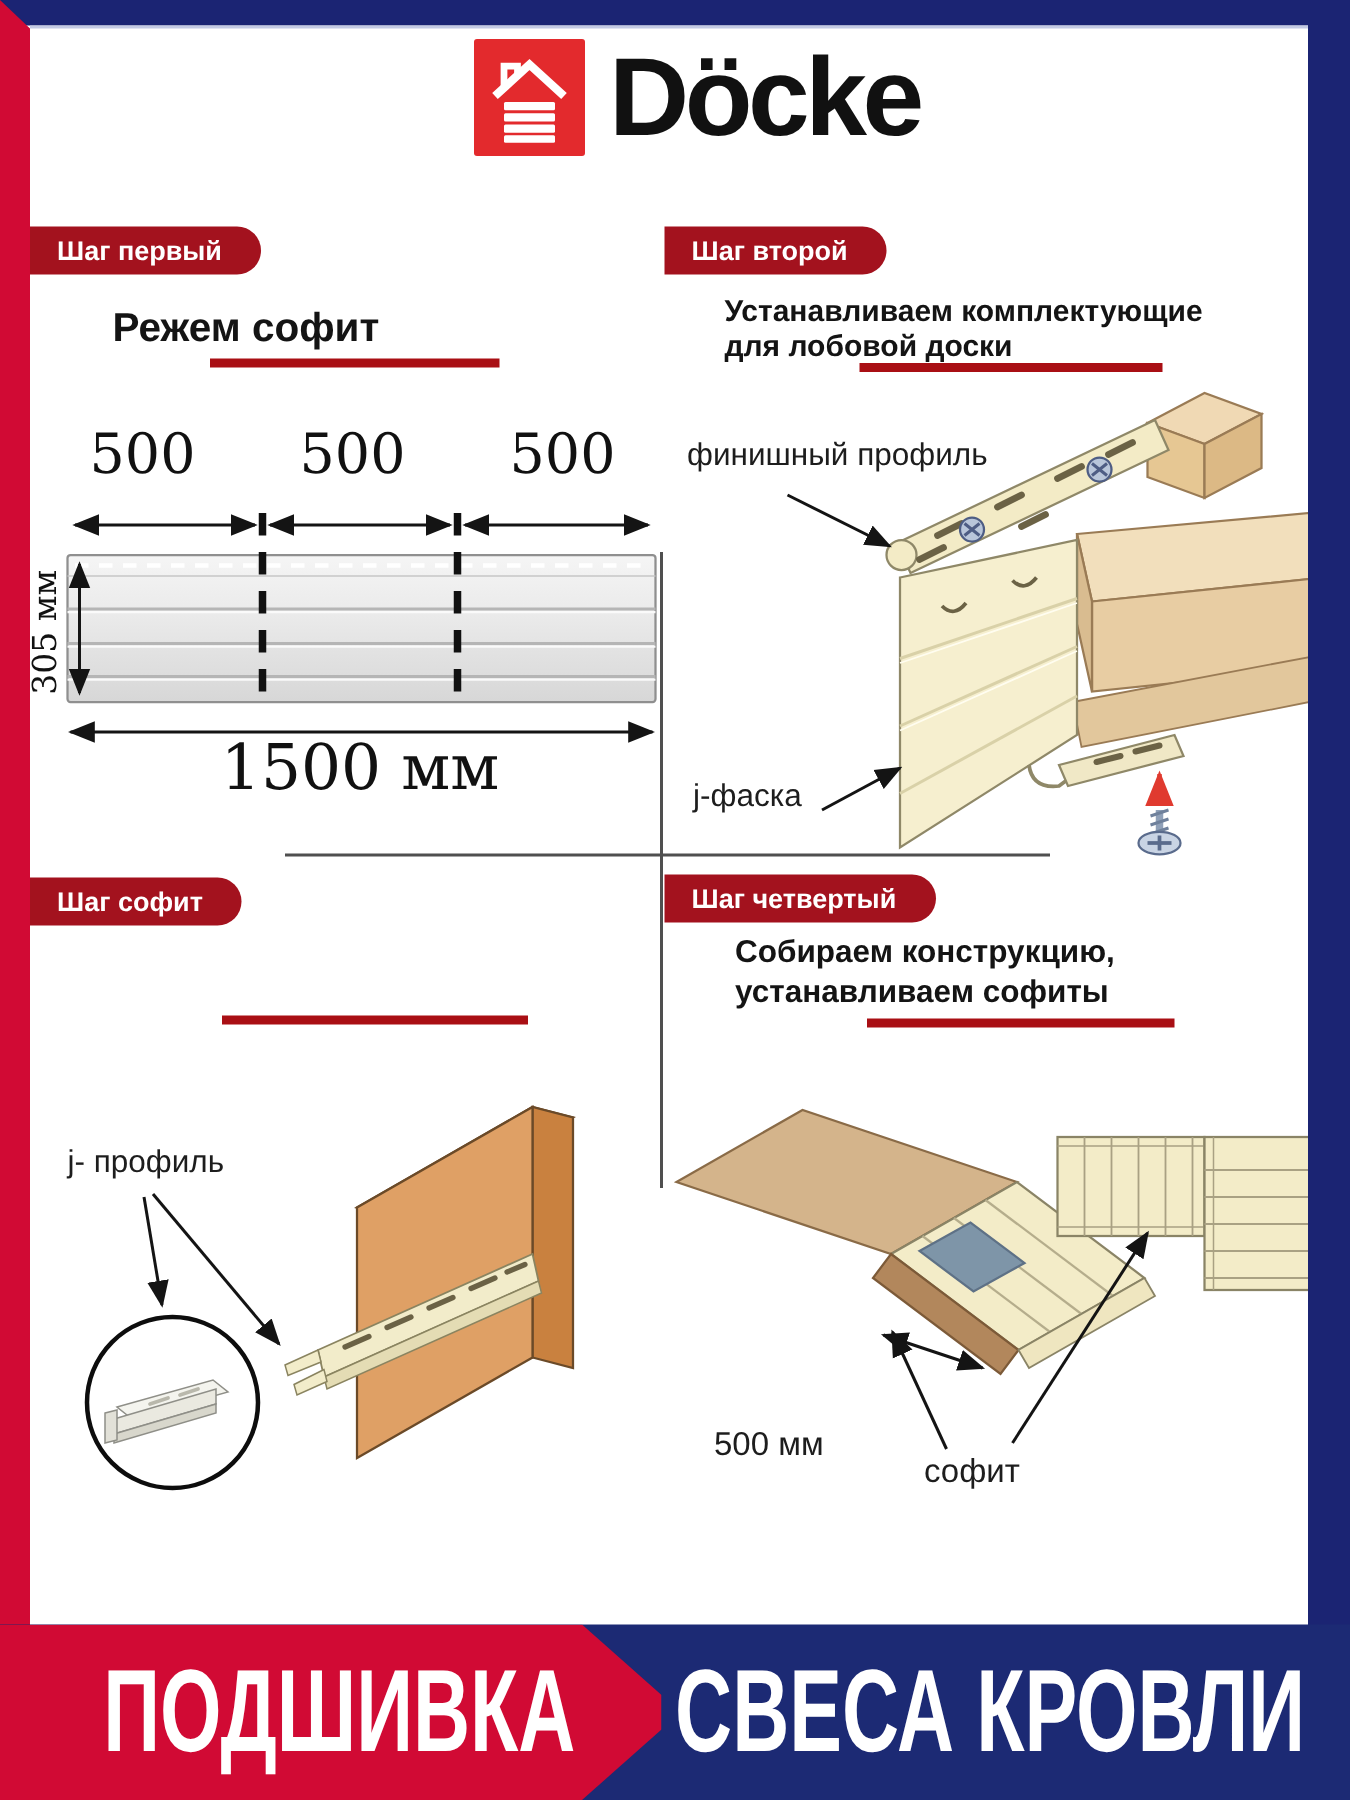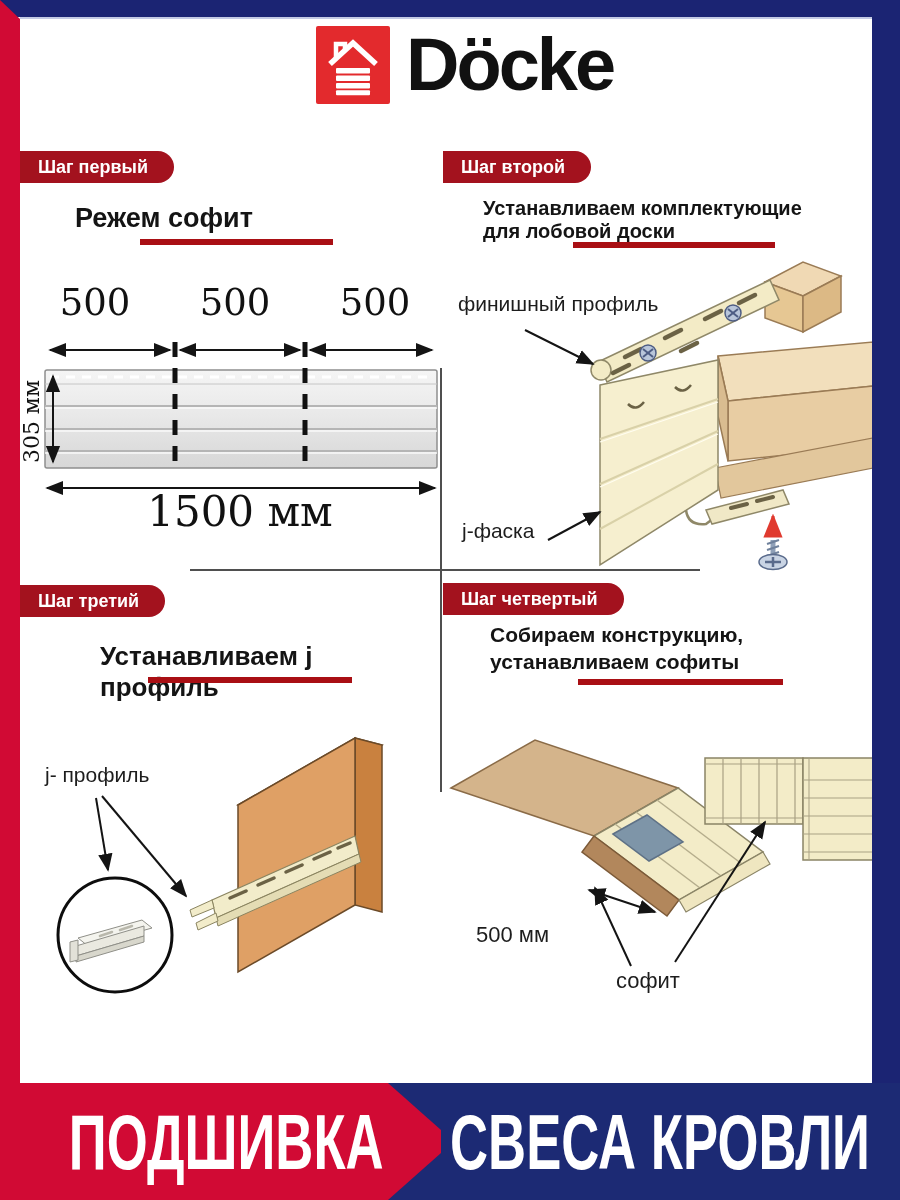--- a/index.html
+++ b/index.html
@@ -189,22 +189,21 @@
       <line x1="322" y1="306" x2="338" y2="306" stroke="#5a6b8c" stroke-width="2.5"></line>
       <line x1="330" y1="301" x2="330" y2="311" stroke="#5a6b8c" stroke-width="2.5"></line>
     </g>
 
     <line x1="82" y1="74" x2="150" y2="108" stroke="#141414" stroke-width="2" marker-end="url(#m2)"></line>
     <line x1="105" y1="284" x2="157" y2="256" stroke="#141414" stroke-width="2" marker-end="url(#m2)"></line>
   </svg>
   <div class="abs lbl" style="left:458px;top:292px;">финишный профиль</div>
   <div class="abs lbl" style="left:462px;top:519px;">j-фаска</div>
 
-  <div class="abs pill" style="left:20px;top:585px;">Шаг третий</div>
-  <div class="abs title" style="left:100px;top:641px;width:300px;font-size:26px;">Устанавливаем j профиль</div>
+  <div class="abs pill" style="left:20px;top:585px;">Шаг софит</div>
   <div class="abs rule" style="left:148px;top:677px;width:204px;height:6px;"></div>
 
   <svg style="left:20px;top:698px;" width="425" height="325" viewBox="0 0 425 325">
     <defs>
       <marker id="m3" viewBox="0 0 10 8" refX="9" refY="4" markerWidth="9" markerHeight="8" orient="auto-start-reverse">
         <path d="M0,0 L10,4 L0,8 z" fill="#141414"></path>
       </marker>
     </defs>
 
     <g stroke="#6b4a28" stroke-width="1.5">
@@ -288,21 +287,21 @@
         <line x1="360" y1="98" x2="434" y2="98"></line>
         <line x1="360" y1="116" x2="434" y2="116"></line>
         <line x1="360" y1="134" x2="434" y2="134"></line>
         <line x1="360" y1="152" x2="434" y2="152"></line>
       </g>
     </g>
 
     <line x1="188" y1="266" x2="152" y2="188" stroke="#141414" stroke-width="2" marker-end="url(#m4)"></line>
     <line x1="232" y1="262" x2="322" y2="122" stroke="#141414" stroke-width="2" marker-end="url(#m4)"></line>
   </svg>
-  <div class="abs lbl" style="left:476px;top:922px;font-size:22px;">500 мм</div>
+  <div class="abs lbl" style="left:476px;top:950px;font-size:22px;">500 мм</div>
   <div class="abs lbl" style="left:616px;top:968px;font-size:22px;">софит</div>
 
   <div class="abs banner">
     <div class="banner-red"></div>
     <div class="banner-txt" style="left:46px;width:360px;justify-content:center;">
       <span>ПОДШИВКА</span>
     </div>
     <div class="banner-txt" style="left:450px;width:420px;">
       <span>СВЕСА КРОВЛИ</span>
     </div>

